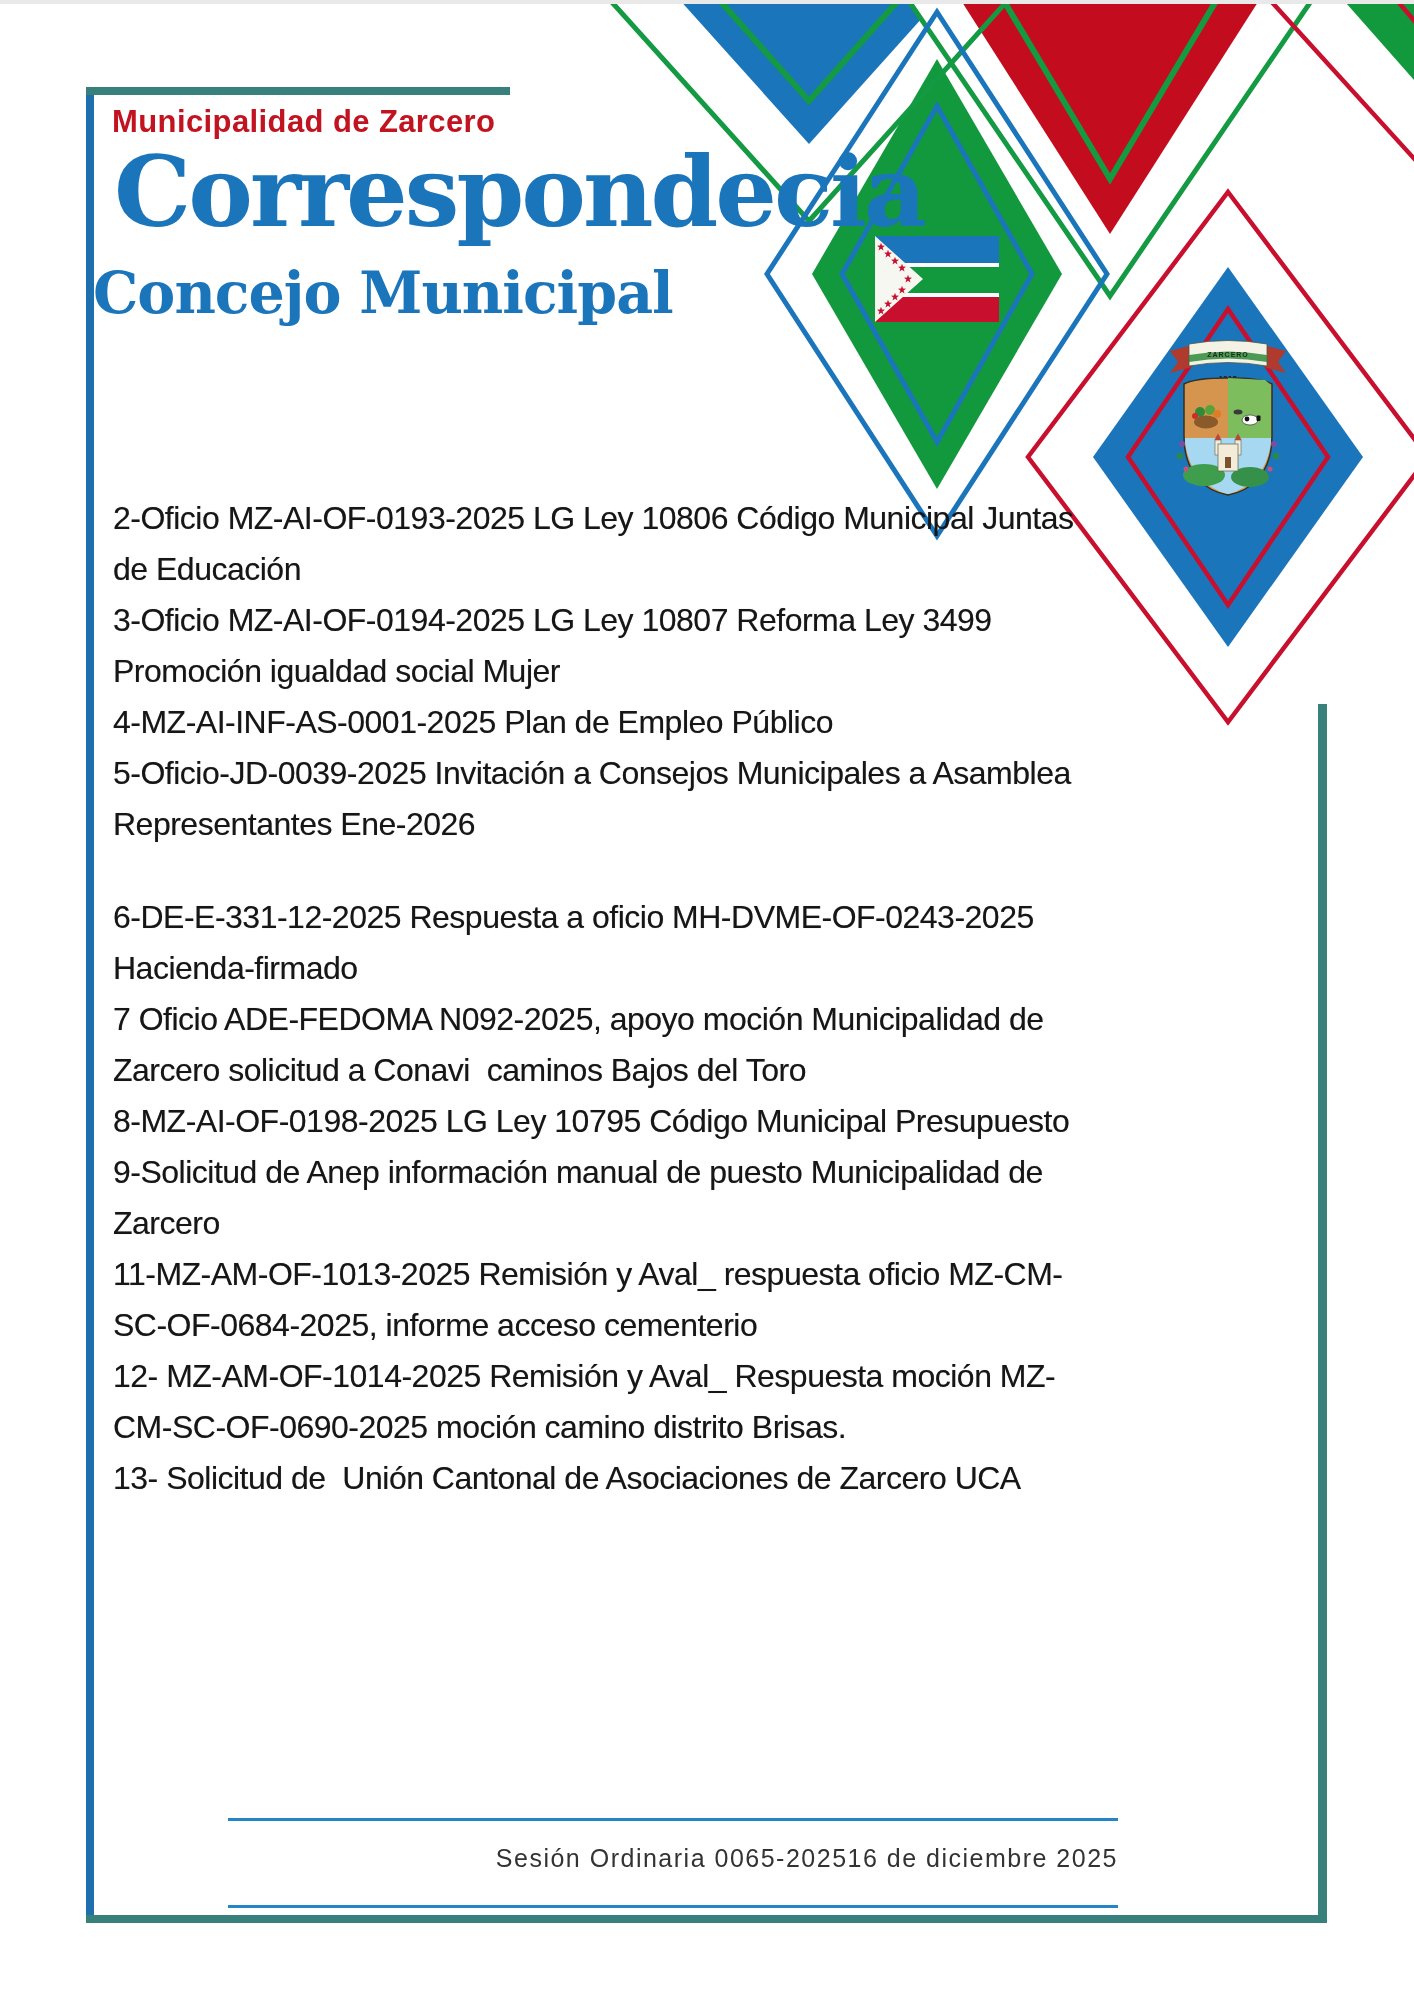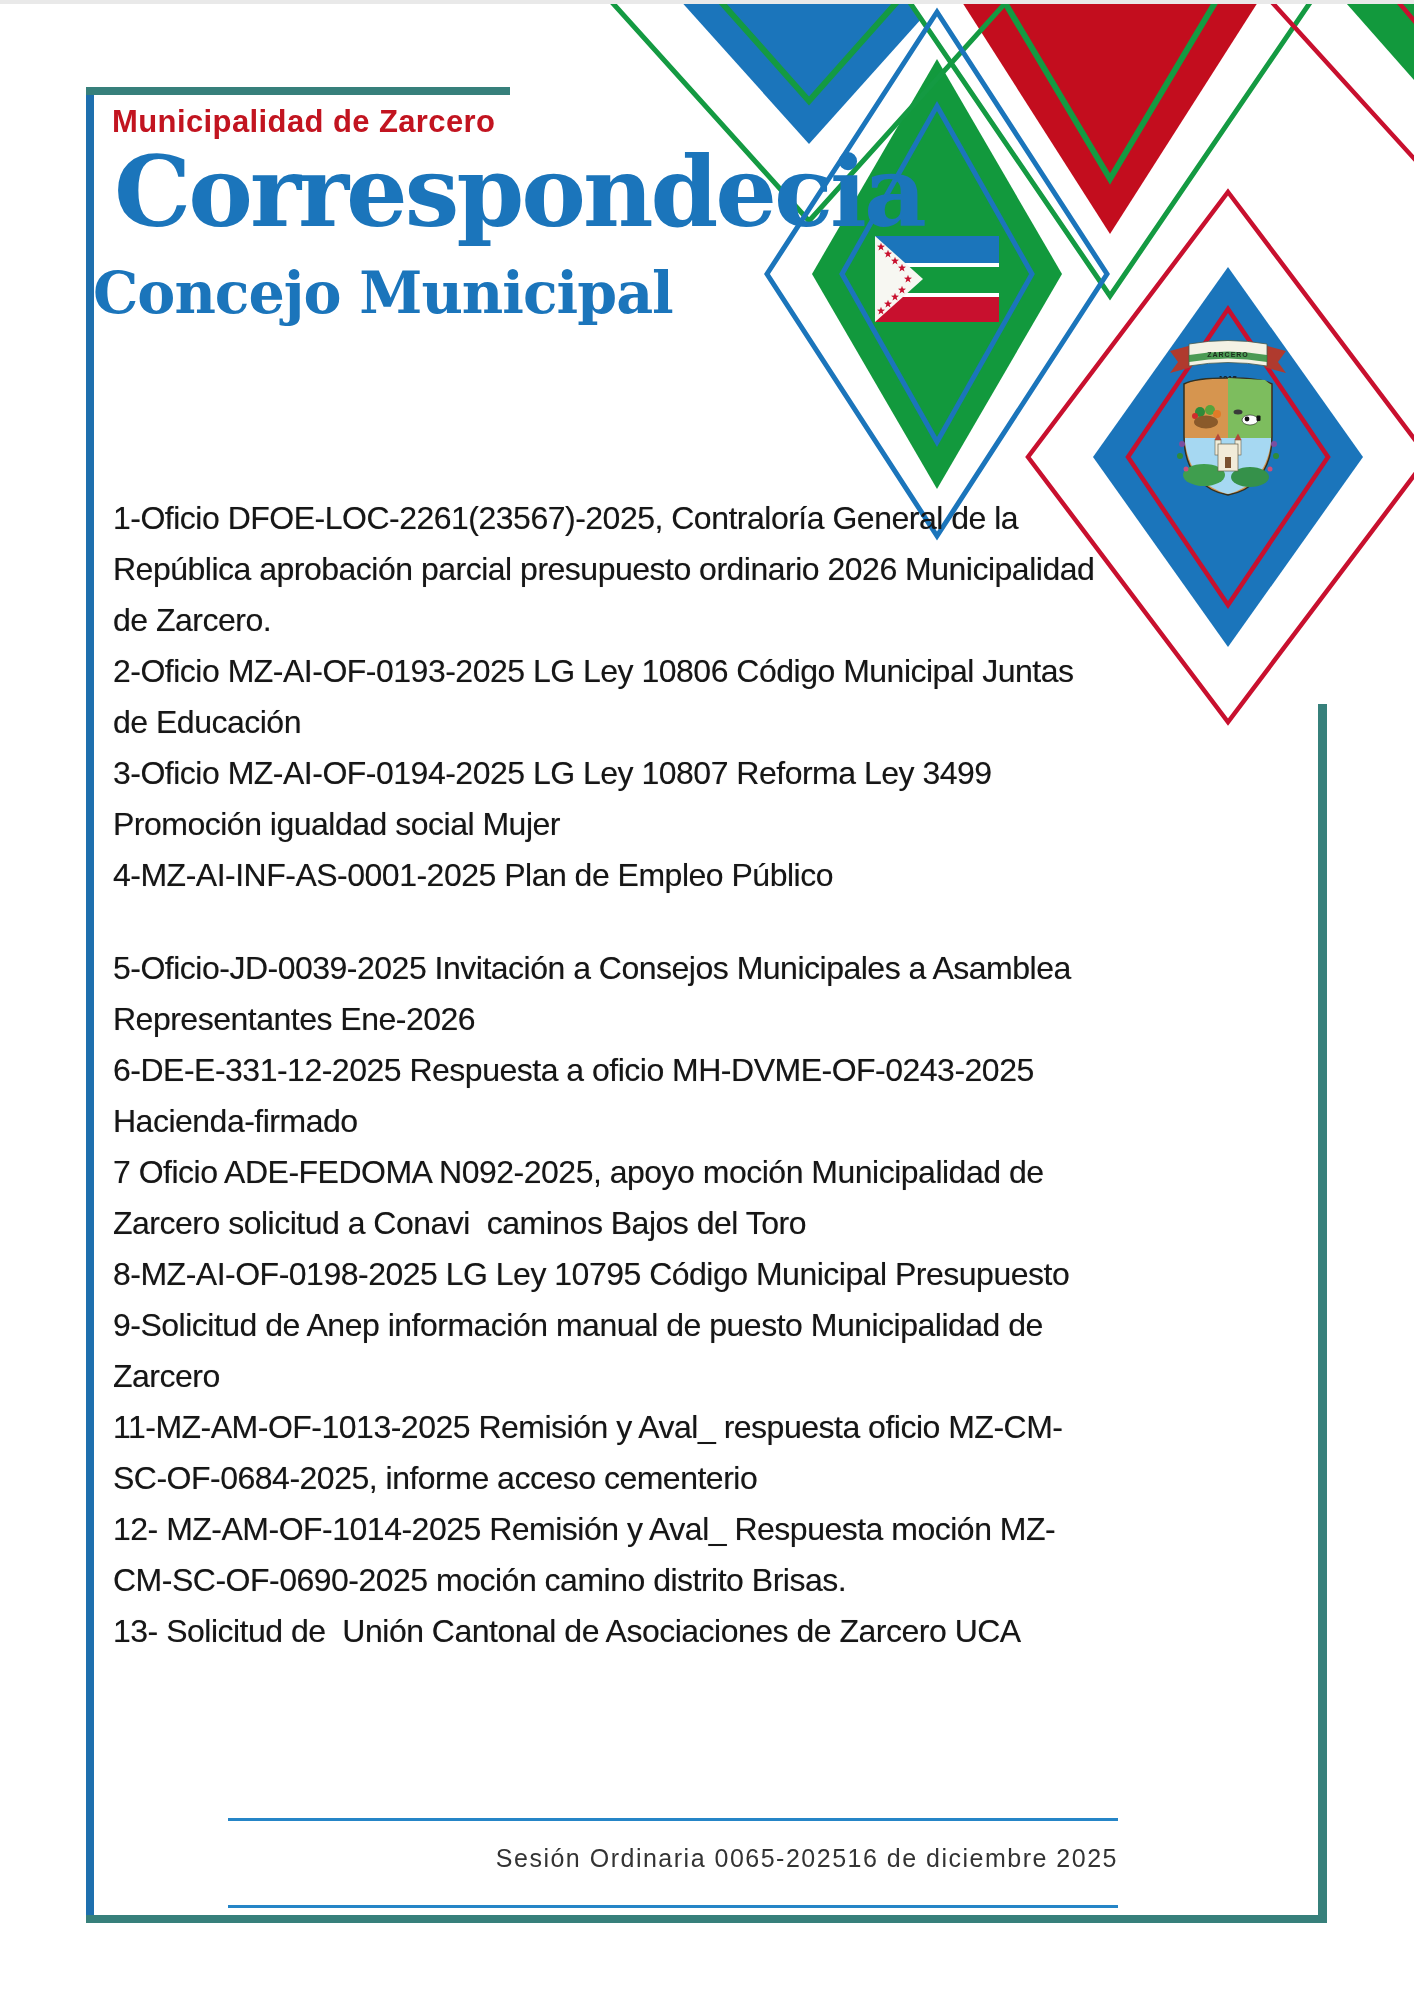--- a/index.html
+++ b/index.html
@@ -157,21 +157,20 @@
       <circle cx="742" cy="452" r="3" fill="#2e8b3a"></circle>
       <circle cx="736" cy="465" r="2.5" fill="#c94f7c"></circle>
     </g>
   </svg>
 
   <div class="hdr" id="org">Municipalidad de Zarcero</div>
   <div class="hdr" id="title">Correspondecia</div>
   <div class="hdr" id="subtitle">Concejo Municipal</div>
 
   <div class="corr" id="corr-list">
-      <div>1-Oficio DFOE-LOC-2261(23567)-2025, Contraloría General de la República aprobación parcial presupuesto ordinario 2026 Municipalidad de Zarcero.</div>
       <div>2-Oficio MZ-AI-OF-0193-2025 LG Ley 10806 Código Municipal Juntas de Educación</div>
       <div>3-Oficio MZ-AI-OF-0194-2025 LG Ley 10807 Reforma Ley 3499 Promoción igualdad social Mujer</div>
       <div>4-MZ-AI-INF-AS-0001-2025 Plan de Empleo Público</div>
       <div>5-Oficio-JD-0039-2025 Invitación a Consejos Municipales a Asamblea Representantes Ene-2026</div>
       <div>6-DE-E-331-12-2025 Respuesta a oficio MH-DVME-OF-0243-2025 Hacienda-firmado</div>
       <div>7 Oficio ADE-FEDOMA N092-2025, apoyo moción Municipalidad de Zarcero solicitud a Conavi  caminos Bajos del Toro</div>
       <div>8-MZ-AI-OF-0198-2025 LG Ley 10795 Código Municipal Presupuesto</div>
       <div>9-Solicitud de Anep información manual de puesto Municipalidad de Zarcero</div>
       <div>11-MZ-AM-OF-1013-2025 Remisión y Aval_ respuesta oficio MZ-CM-SC-OF-0684-2025, informe acceso cementerio</div>
       <div>12- MZ-AM-OF-1014-2025 Remisión y Aval_ Respuesta moción MZ-CM-SC-OF-0690-2025 moción camino distrito Brisas.</div>

